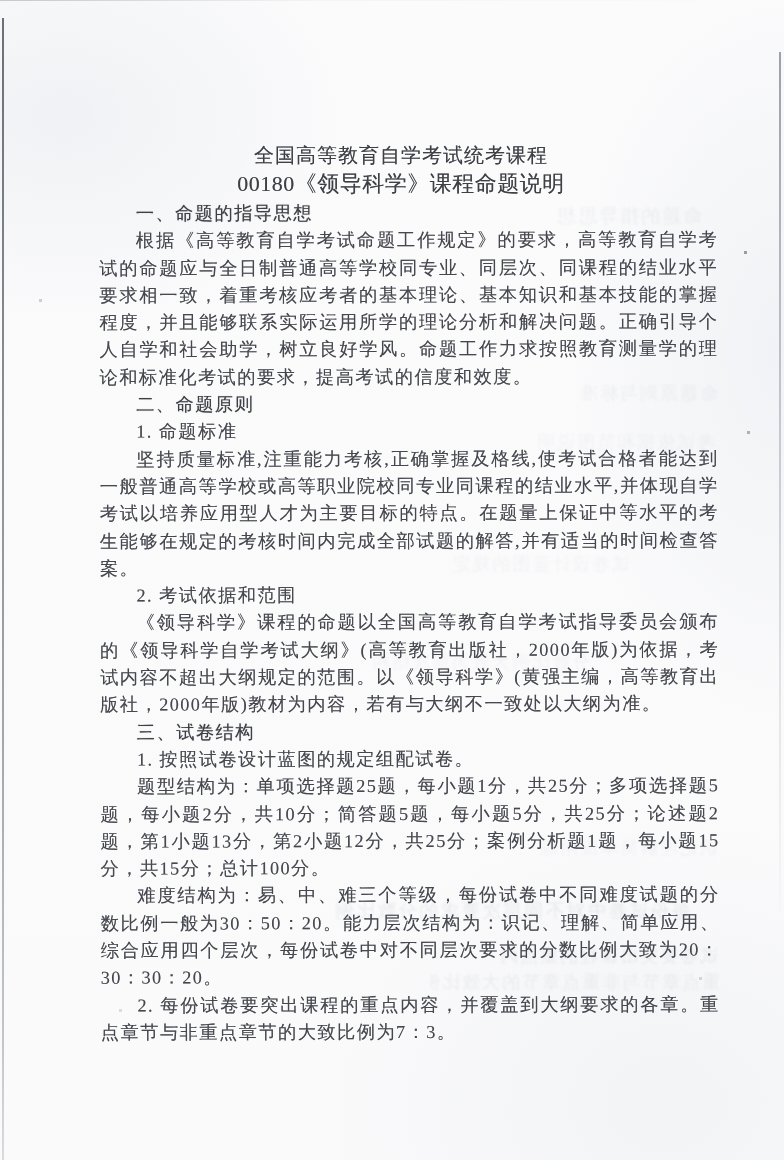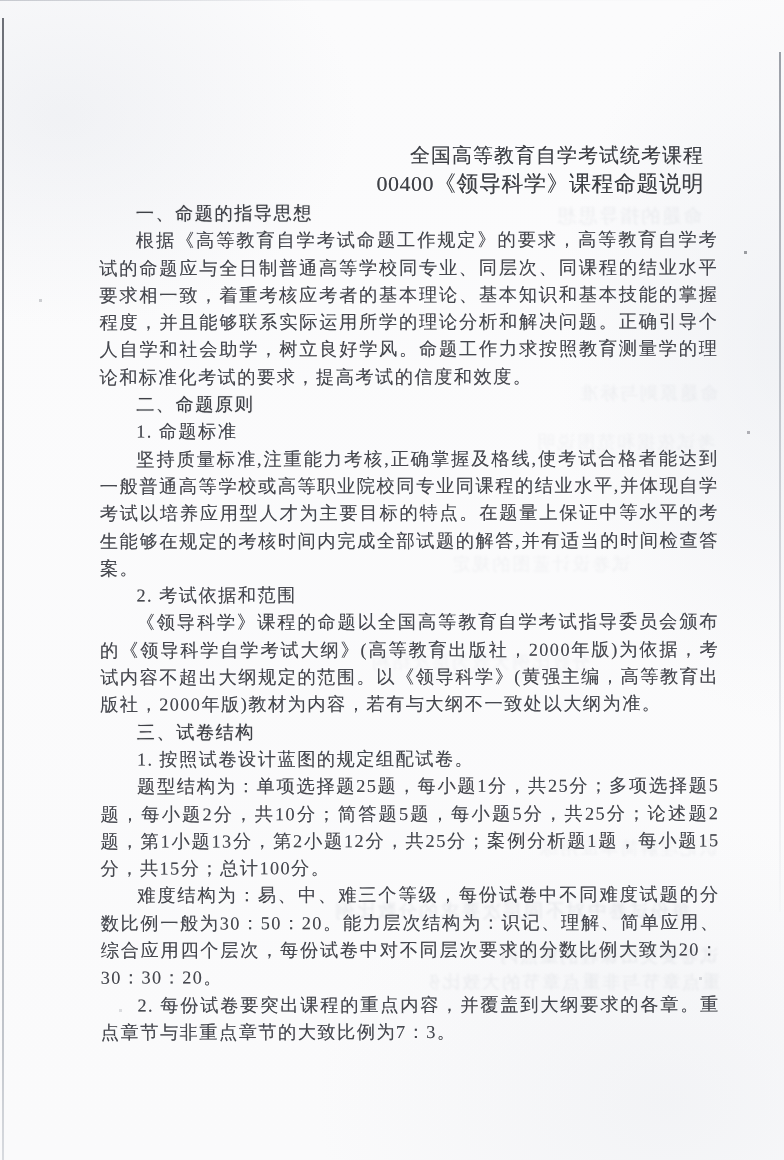--- a/index.html
+++ b/index.html
@@ -60,21 +60,21 @@
     white-space: nowrap;
     overflow: hidden;
     letter-spacing: 2px;
     font-size: 18px;
   }
   
   .title-block {
     position: absolute;
     left: 98px; top: 142px;
     width: 606px;
-    text-align: right;
+    text-align: center;
     color: #3e4046;
   }
   .title-line1 {
     font-size: 20px;
     line-height: 27px;
     letter-spacing: 1px;
     text-shadow: 0 0 0.5px rgba(62,64,70,0.55);
   }
   .title-line2 {
     font-size: 22px;
@@ -120,21 +120,21 @@
       <div class="ghost" style="top: 970px; left: 430px; width: 290px; font-size: 18px; opacity: 0.11;">重点章节与非重点章节的大致比例</div>
     </div>
 
   <div class="edge-left"></div>
   <div class="edge-right"></div>
   <div class="edge-top"></div>
   <div class="specks"></div>
 
   <div class="title-block">
     <div class="title-line1">全国高等教育自学考试统考课程</div>
-    <div class="title-line2">00400《领导科学》课程命题说明</div>
+    <div class="title-line2">00180《领导科学》课程命题说明</div>
   </div>
 
   <div class="body-block">
       <p class="blk heading">一、命题的指导思想</p>
       <p class="blk para">根据《高等教育自学考试命题工作规定》的要求，高等教育自学考试的命题应与全日制普通高等学校同专业、同层次、同课程的结业水平要求相一致，着重考核应考者的基本理论、基本知识和基本技能的掌握程度，并且能够联系实际运用所学的理论分析和解决问题。正确引导个人自学和社会助学，树立良好学风。命题工作力求按照教育测量学的理论和标准化考试的要求，提高考试的信度和效度。</p>
       <p class="blk heading">二、命题原则</p>
       <p class="blk subhead">1. 命题标准</p>
       <p class="blk para">坚持质量标准,注重能力考核,正确掌握及格线,使考试合格者能达到一般普通高等学校或高等职业院校同专业同课程的结业水平,并体现自学考试以培养应用型人才为主要目标的特点。在题量上保证中等水平的考生能够在规定的考核时间内完成全部试题的解答,并有适当的时间检查答案。</p>
       <p class="blk subhead">2. 考试依据和范围</p>
       <p class="blk para">《领导科学》课程的命题以全国高等教育自学考试指导委员会颁布的《领导科学自学考试大纲》(高等教育出版社，2000年版)为依据，考试内容不超出大纲规定的范围。以《领导科学》(黄强主编，高等教育出版社，2000年版)教材为内容，若有与大纲不一致处以大纲为准。</p>

